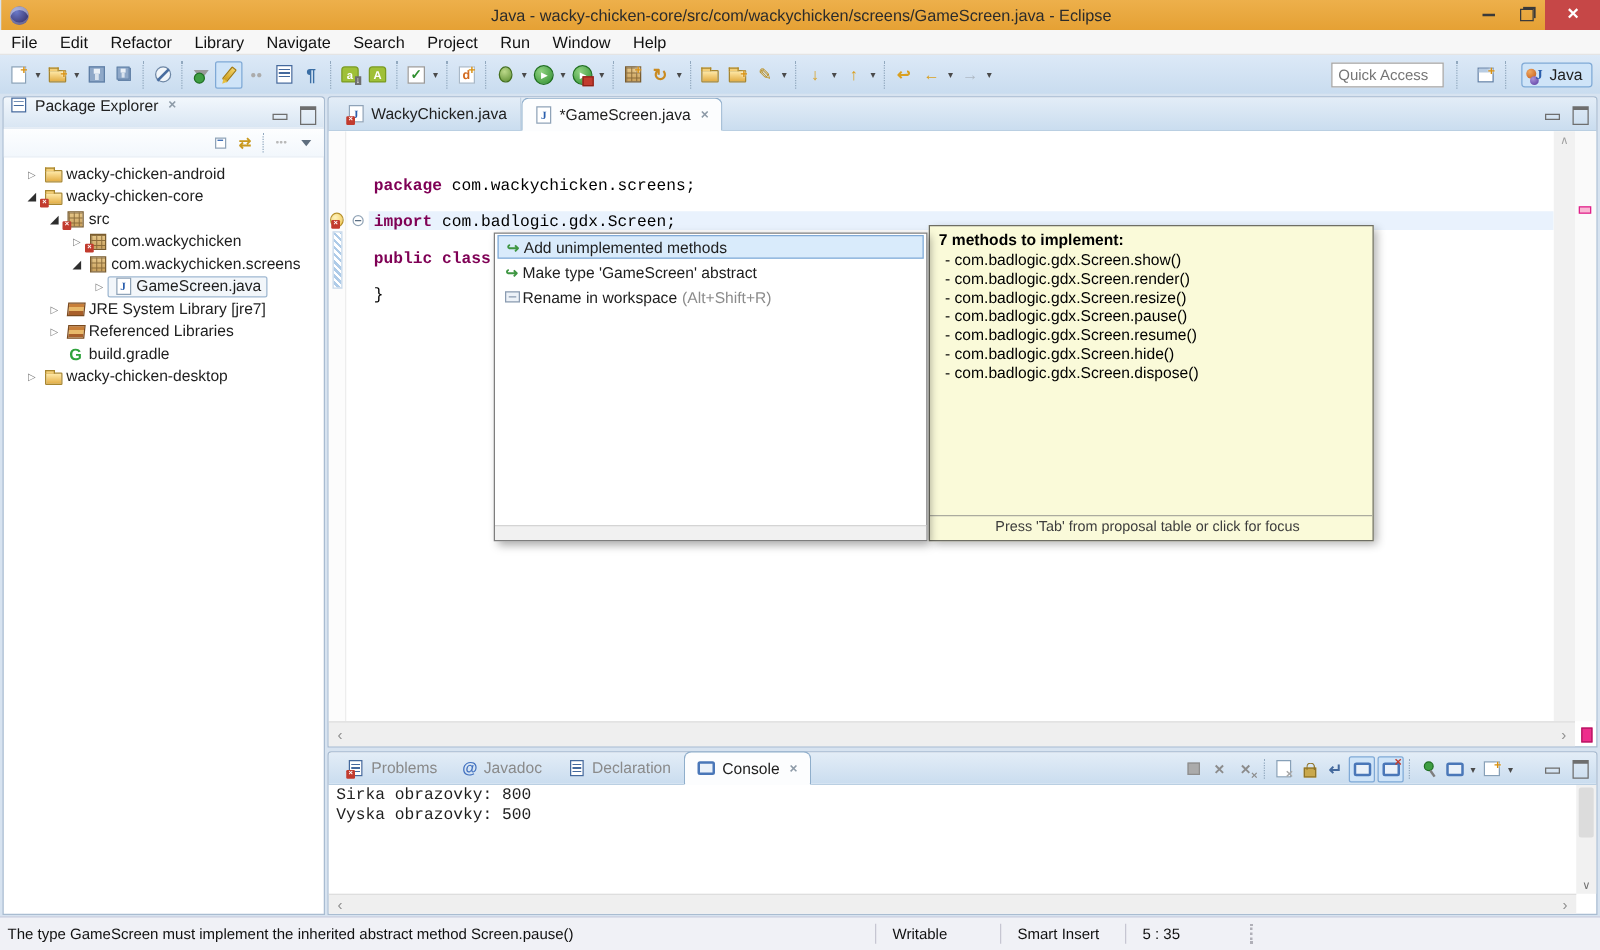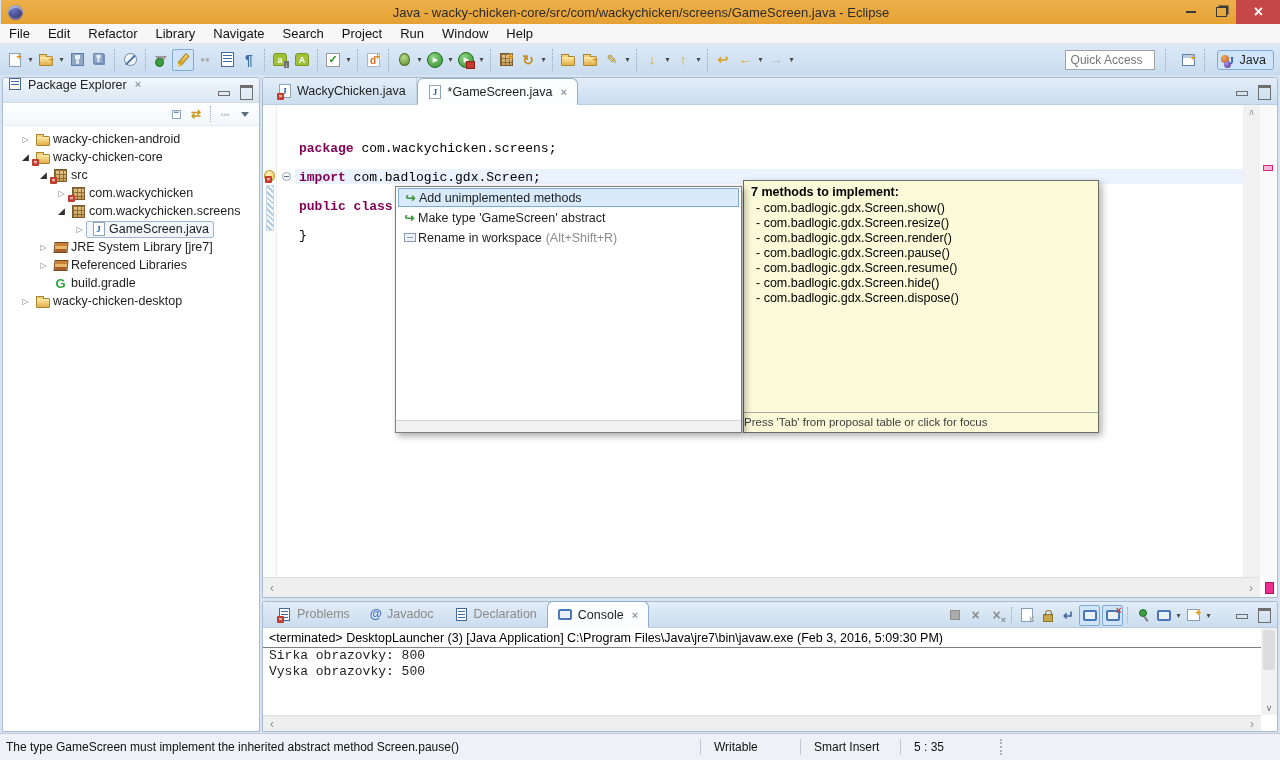--- a/index.html
+++ b/index.html
@@ -195,21 +195,21 @@
   .qf-sc { color:#8C8C8C; margin-left:4px; }
   .qf-grip { position:absolute; left:0; right:0; bottom:0; height:12px; background:#F1F1F1; border-top:1px solid #D4D4D4; }
 
   
   .tipbox { position:absolute; left:743px; top:180px; width:356px; height:253px; background:#FAFAD9;
             border:1px solid #6E6E64; box-shadow:3px 3px 7px rgba(0,0,0,.3); z-index:19;
             font-size:12.5px; color:#000; }
   .tip-title { font-weight:bold; padding:4px 7px 2px 7px; }
   .tip-m { padding:0 7px 0 12px; line-height:15px; white-space:nowrap; }
   .tip-footer { position:absolute; left:0; right:0; bottom:0; height:20px; border-top:1px solid #ABAB9F;
-                text-align:left; font-size:11.5px; color:#3C3C3C; padding:3px 6px 0 0; }
+                text-align:center; font-size:11.5px; color:#3C3C3C; padding:3px 6px 0 0; }
 
   
   .con-toolbar { position:absolute; right:64px; top:2px; display:flex; align-items:center; }
   .cti { width:21px; height:22px; display:inline-flex; align-items:center; justify-content:center; position:relative; }
   .termsq { width:10px; height:10px; background:#ABABAB; border:1px solid #8E8E8E; }
   .remx { color:#8C8C8C; font-weight:bold; font-size:14px; }
   .remxx::after { content:"×"; position:absolute; right:1px; bottom:1px; color:#8C8C8C; font:bold 9px/9px "Liberation Sans",sans-serif; }
   .cleardoc { width:12px; height:14px; background:#FFF; border:1px solid #87A0B8; position:relative; }
   .cleardoc::after { content:"×"; position:absolute; right:-3px; bottom:-4px; color:#A8A8A8; font:bold 10px/10px "Liberation Sans",sans-serif; }
   .lock { width:10px; height:8px; background:#C9A84C; border:1px solid #8F7428; margin-top:5px; position:relative; }
@@ -531,22 +531,22 @@
       </span>
     <span>Rename in workspace</span>
     <span class="qf-sc">(Alt+Shift+R)</span>
   </div>
   <div class="qf-grip"></div>
 </div>
 
 <div class="tipbox">
   <div class="tip-title">7 methods to implement:</div>
   <div class="tip-m">- com.badlogic.gdx.Screen.show()</div>
+  <div class="tip-m">- com.badlogic.gdx.Screen.render()</div>
   <div class="tip-m">- com.badlogic.gdx.Screen.resize()</div>
-  <div class="tip-m">- com.badlogic.gdx.Screen.render()</div>
   <div class="tip-m">- com.badlogic.gdx.Screen.pause()</div>
   <div class="tip-m">- com.badlogic.gdx.Screen.resume()</div>
   <div class="tip-m">- com.badlogic.gdx.Screen.hide()</div>
   <div class="tip-m">- com.badlogic.gdx.Screen.dispose()</div>
   <div class="tip-footer">Press 'Tab' from proposal table or click for focus</div>
 </div>
 
 <div class="panel" style="left:262px; top:601px; width:1016px; height:131px;">
   <div class="tabbar" style="height:26px">
     <span class="etab dim" style="margin-left:4px;border-right:none">
@@ -607,21 +607,20 @@
         </span>
       <span class="car">▾</span>
     </span>
     <span class="minmax" style="top:4px">
       <span class="mm-min"></span>
       <span class="mm-max"></span>
     </span>
   </div>
 
   <div class="con-body">
-    <div class="con-header">&lt;terminated&gt; DesktopLauncher (3) [Java Application] C:\Program Files\Java\jre7\bin\javaw.exe (Feb 3, 2016, 5:09:30 PM)</div>
     <div class="con-line">Sirka obrazovky: 800</div>
     <div class="con-line">Vyska obrazovky: 500</div>
   </div>
 
   <div class="vscroll" style="right:0; top:26px; bottom:16px; width:16px;">
     <div class="vthumb" style="top:2px; height:40px;"></div>
     <div class="dn">∨</div>
   </div>
   <div class="hscroll" style="right:16px; height:16px;">
     <span class="lt" style="top:1px">‹</span>

